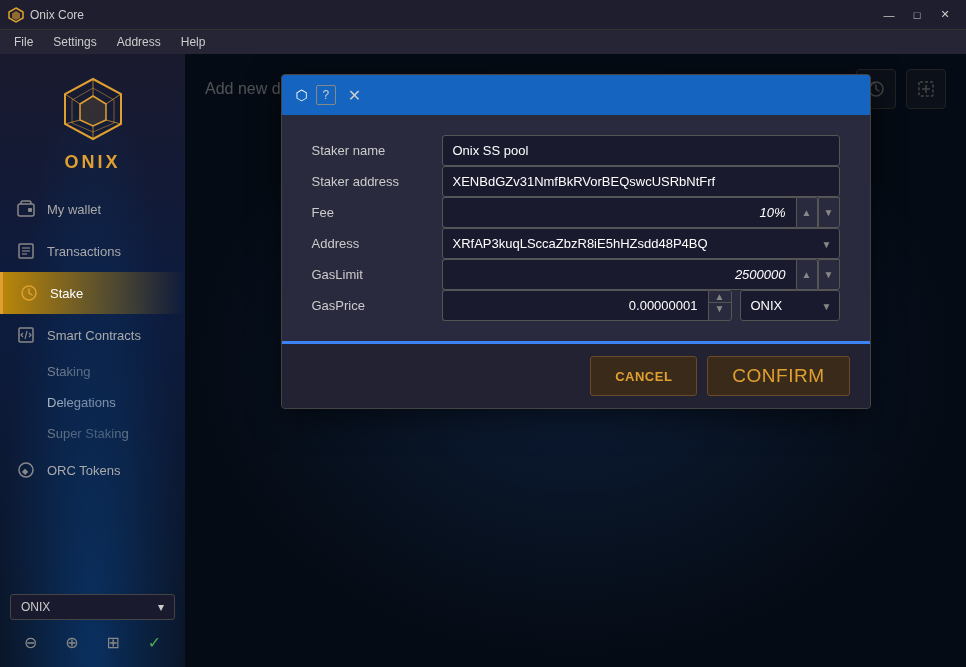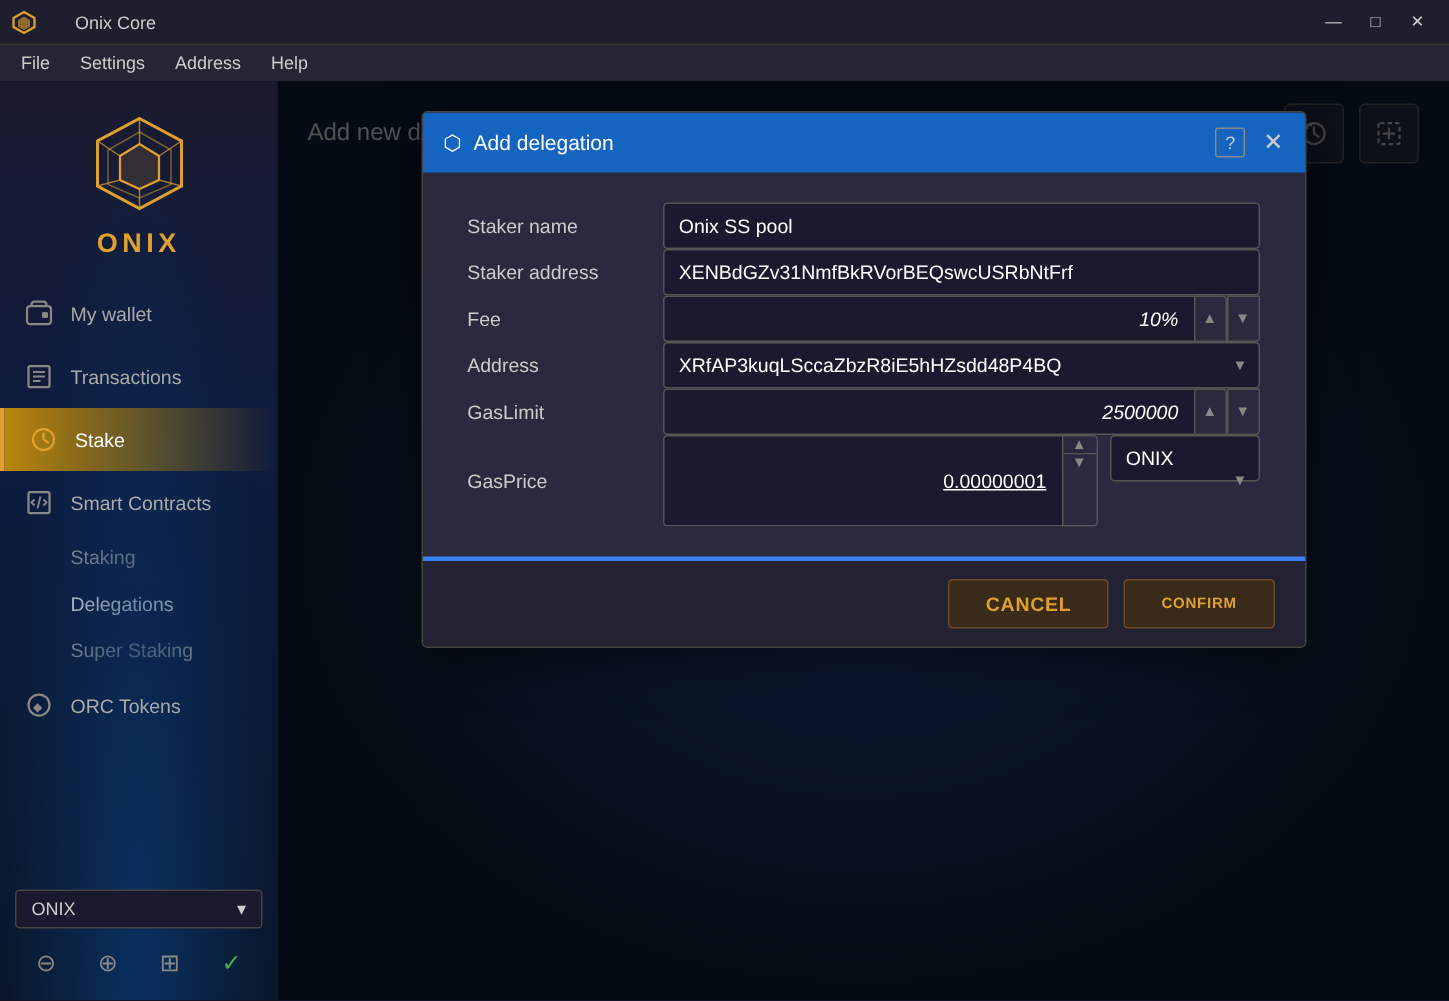--- a/index.html
+++ b/index.html
@@ -15,21 +15,20 @@
 
     
     .title-bar {
       height: 30px;
       background: #1e1e2e;
       display: flex;
       align-items: center;
       padding: 0 8px;
       border-bottom: 1px solid #333;
       flex-shrink: 0;
-      gap: 20px;
     }
     .title-bar-icon {
       width: 16px;
       height: 16px;
       margin-right: 6px;
     }
     .title-bar-text {
       color: #ccc;
       font-size: 12px;
       flex: 1;
@@ -369,24 +368,23 @@
       display: flex;
     }
     .gasprice-input-wrap input {
       flex: 1;
       background: #1a1a2e;
       border: 1px solid #555;
       border-right: none;
       border-radius: 3px 0 0 3px;
       color: #fff;
       font-size: 13px;
-      padding: 22px 10px;
+      padding: 7px 10px;
       outline: none;
       text-align: right;
-      text-decoration: underline;
     }
     .gasprice-spin {
       display: flex;
       flex-direction: column;
       border: 1px solid #555;
       border-radius: 0 3px 3px 0;
       overflow: hidden;
     }
     .gasprice-spin .spin-btn {
       border: none;
@@ -428,22 +426,22 @@
       font-weight: bold;
       padding: 8px 24px;
       cursor: pointer;
       letter-spacing: 0.5px;
     }
     .btn-confirm {
       background: #3a2a1a;
       border: 1px solid #6a4a2a;
       border-radius: 3px;
       color: #e0a030;
-      font-size: 10px;
-      font-weight: bold;
+      font-size: 19px;
+      font-weight: normal;
       padding: 8px 24px;
       cursor: pointer;
       letter-spacing: 0.5px;
     }
   </style>
 </head>
 <body>
 
 <div class="title-bar">
   <div class="title-bar-icon">
@@ -591,21 +589,20 @@
           </svg>
         </div>
       </div>
     </div>
 
     <div class="dialog-overlay">
       <div class="dialog">
 
         <div class="dialog-header">
           <span class="dialog-header-icon">⬡</span>
-          <span class="dialog-title">Add delegation</span>
           <div class="dialog-help">?</div>
           <span class="dialog-close">✕</span>
         </div>
 
         <div class="dialog-body">
 
           <div class="form-row">
             <label class="form-label">Staker name</label>
             <input class="form-input" type="text" value="Onix SS pool" style="">
           </div>

